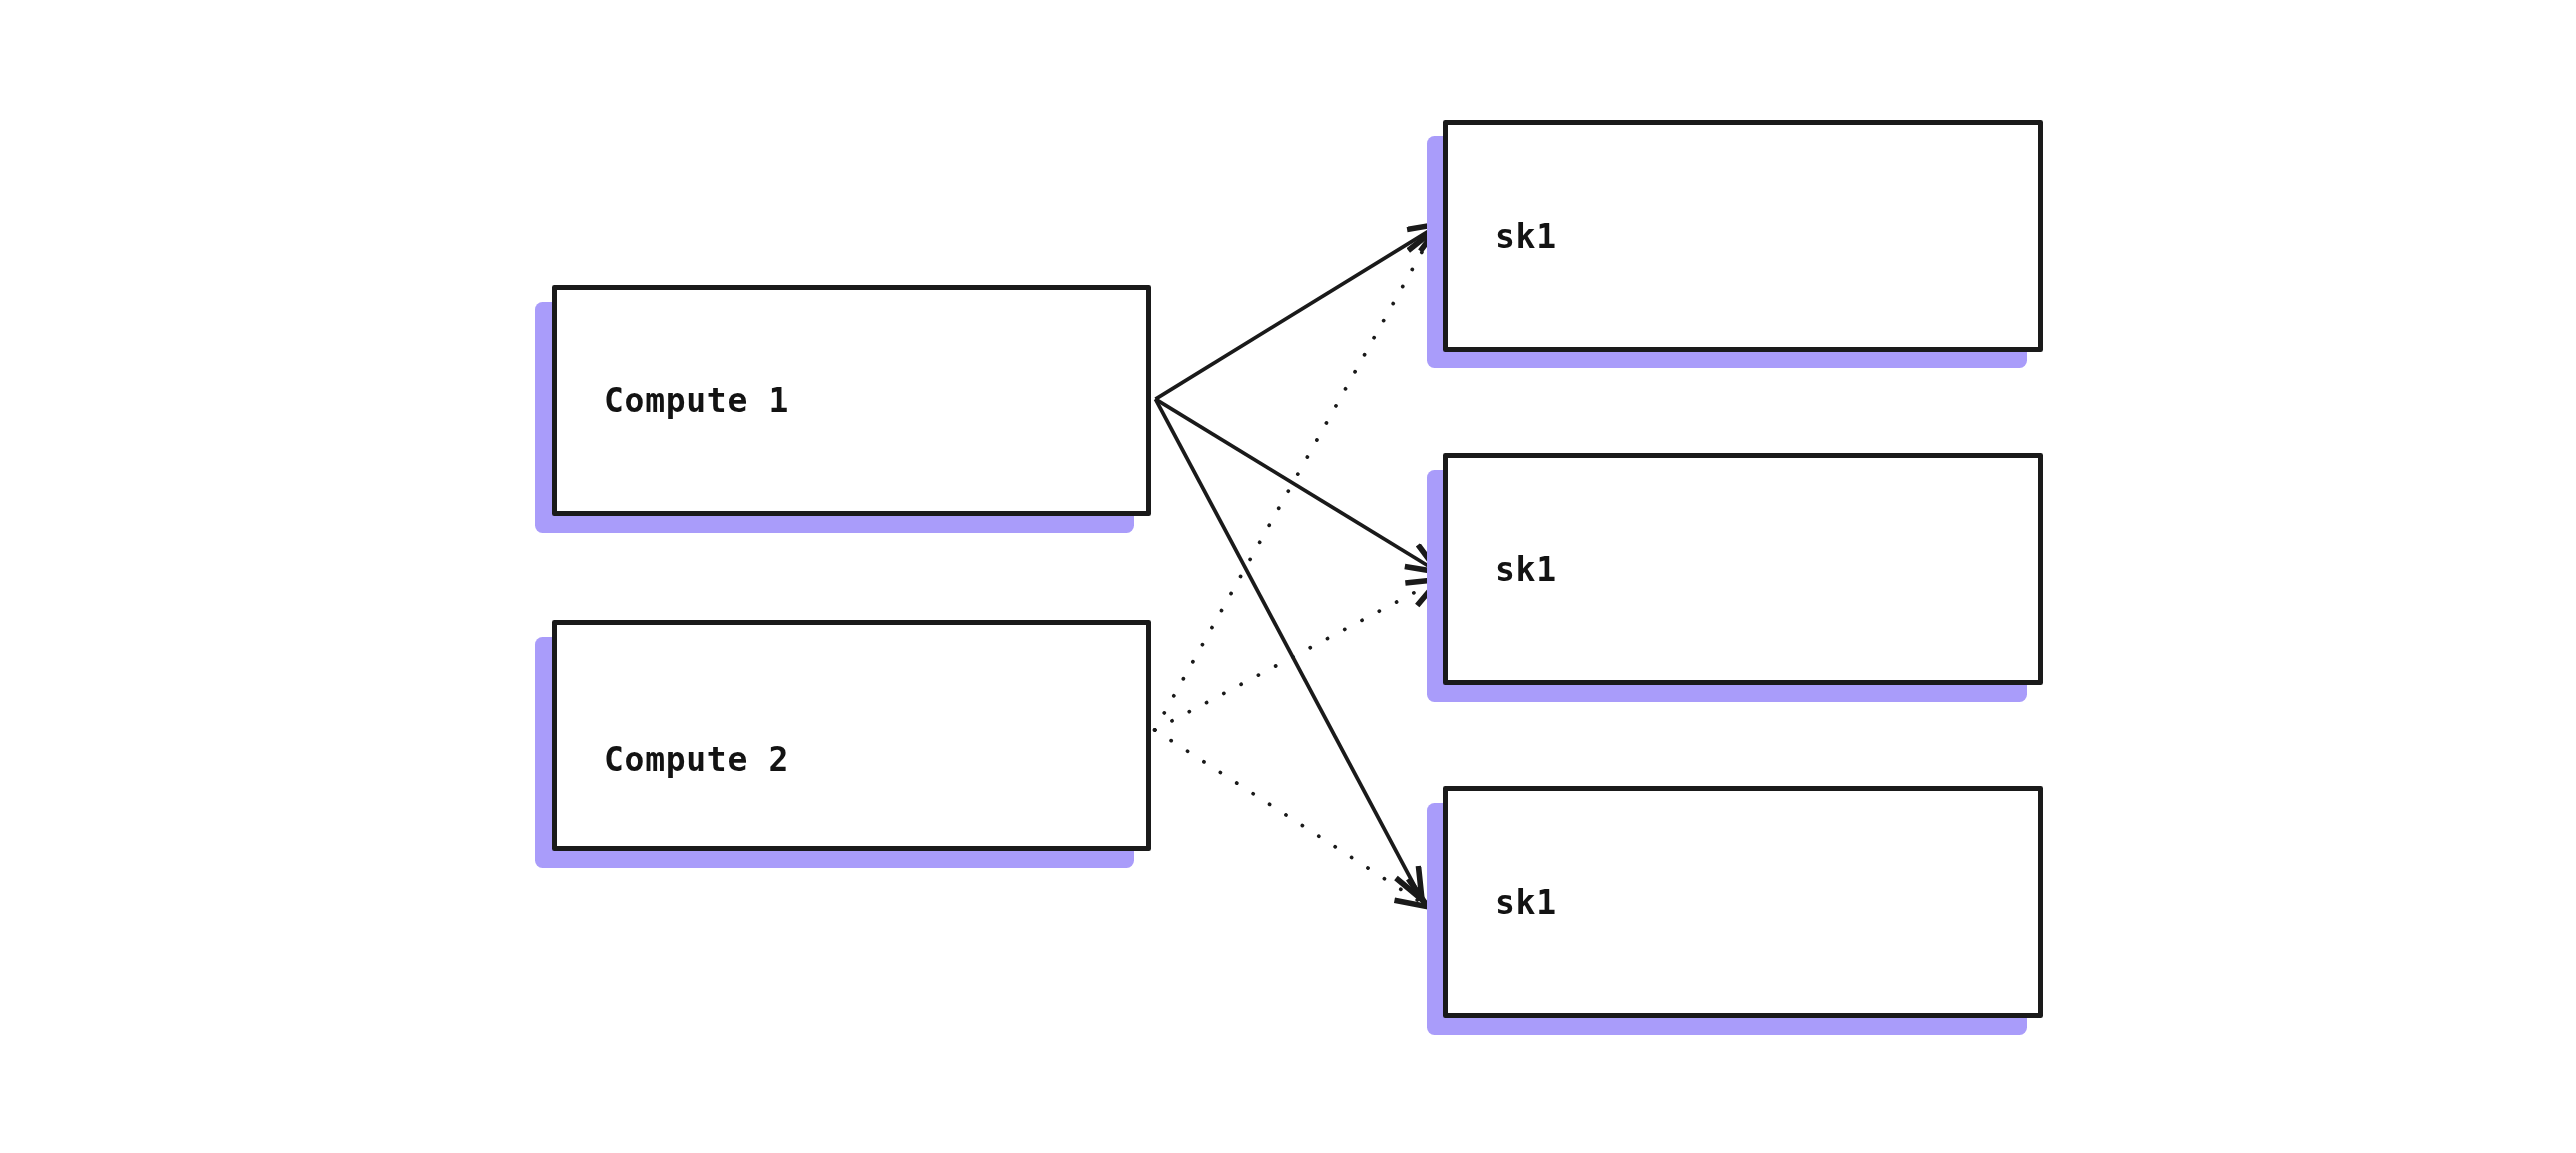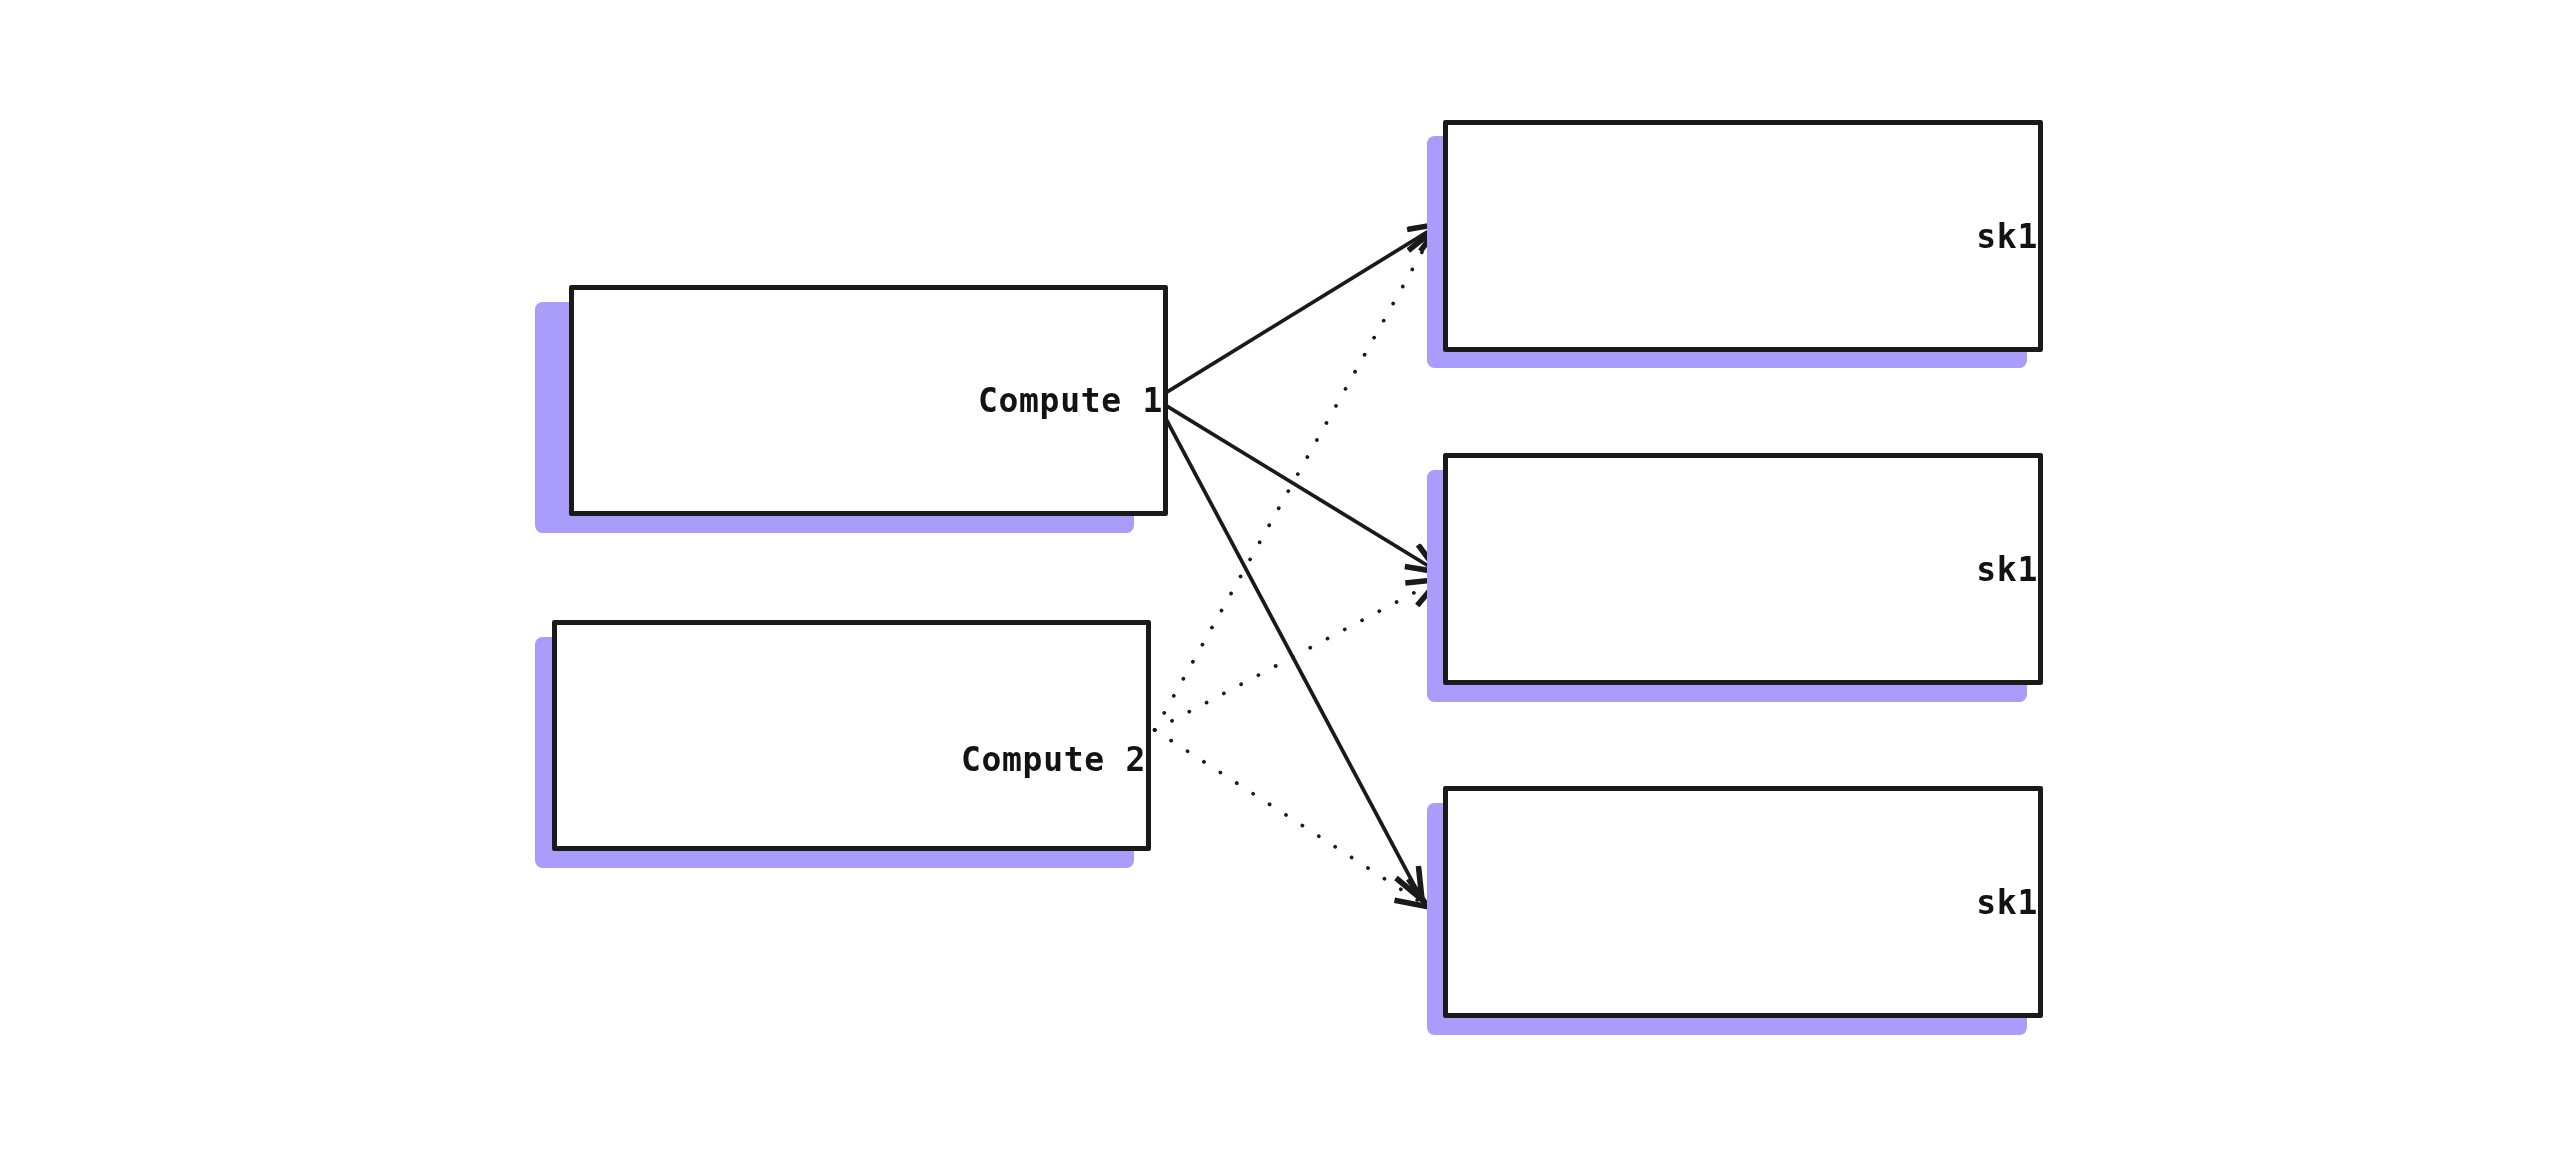--- a/index.html
+++ b/index.html
@@ -21,22 +21,23 @@
     pointer-events:none;
   }
   .node{
     position:absolute;
     box-sizing:border-box;
     background:#ffffff;
     border:5.2px solid #1a1a1a;
     border-radius:2.2px;
     display:flex;
     align-items:center;
-    justify-content:flex-end;
+    justify-content:flex-start;
     z-index:3;
+    padding-left:47px;
   }
   .node-shadow{
     position:absolute;
     background:var(--accent, #a99cfa);
     border-radius:7.5px;
     z-index:1;
   }
   .node-label{
     font-family:"DejaVu Sans Mono", monospace;
     font-weight:bold;
@@ -69,21 +70,21 @@
   </svg>
 
   <div id="shadow-group">
       <div class="node-shadow" style="--accent: #a99cfa; left: 535px; top: 302px; width: 599px; height: 231px;"></div>
       <div class="node-shadow" style="--accent: #a99cfa; left: 535px; top: 637px; width: 599px; height: 231px;"></div>
       <div class="node-shadow" style="--accent: #a99cfa; left: 1427px; top: 136px; width: 600px; height: 232px;"></div>
       <div class="node-shadow" style="--accent: #a99cfa; left: 1427px; top: 470px; width: 600px; height: 232px;"></div>
       <div class="node-shadow" style="--accent: #a99cfa; left: 1427px; top: 803px; width: 600px; height: 232px;"></div>
     </div>
   <div id="node-group">
-      <div class="node" style="left: 552px; top: 285px; width: 599px; height: 231px; border-width: 5.2px; border-color: rgb(26, 26, 26); background: rgb(255, 255, 255); margin-left: 17px;">
+      <div class="node" style="left: 552px; top: 285px; width: 599px; height: 231px; border-width: 5.2px; border-color: rgb(26, 26, 26); background: rgb(255, 255, 255);">
         <span class="node-label" style="color: rgb(19, 19, 19);">Compute 1</span>
       </div>
       <div class="node" style="left: 552px; top: 620px; width: 599px; height: 231px; border-width: 5.2px; border-color: rgb(26, 26, 26); background: rgb(255, 255, 255);">
         <span class="node-label" style="color: rgb(19, 19, 19); margin-top: 48px;">Compute 2</span>
       </div>
       <div class="node" style="left: 1443px; top: 120px; width: 600px; height: 232px; border-width: 5.2px; border-color: rgb(26, 26, 26); background: rgb(255, 255, 255);">
         <span class="node-label" style="color: rgb(19, 19, 19);">sk1</span>
       </div>
       <div class="node" style="left: 1443px; top: 453px; width: 600px; height: 232px; border-width: 5.2px; border-color: rgb(26, 26, 26); background: rgb(255, 255, 255);">
         <span class="node-label" style="color: rgb(19, 19, 19);">sk1</span>

